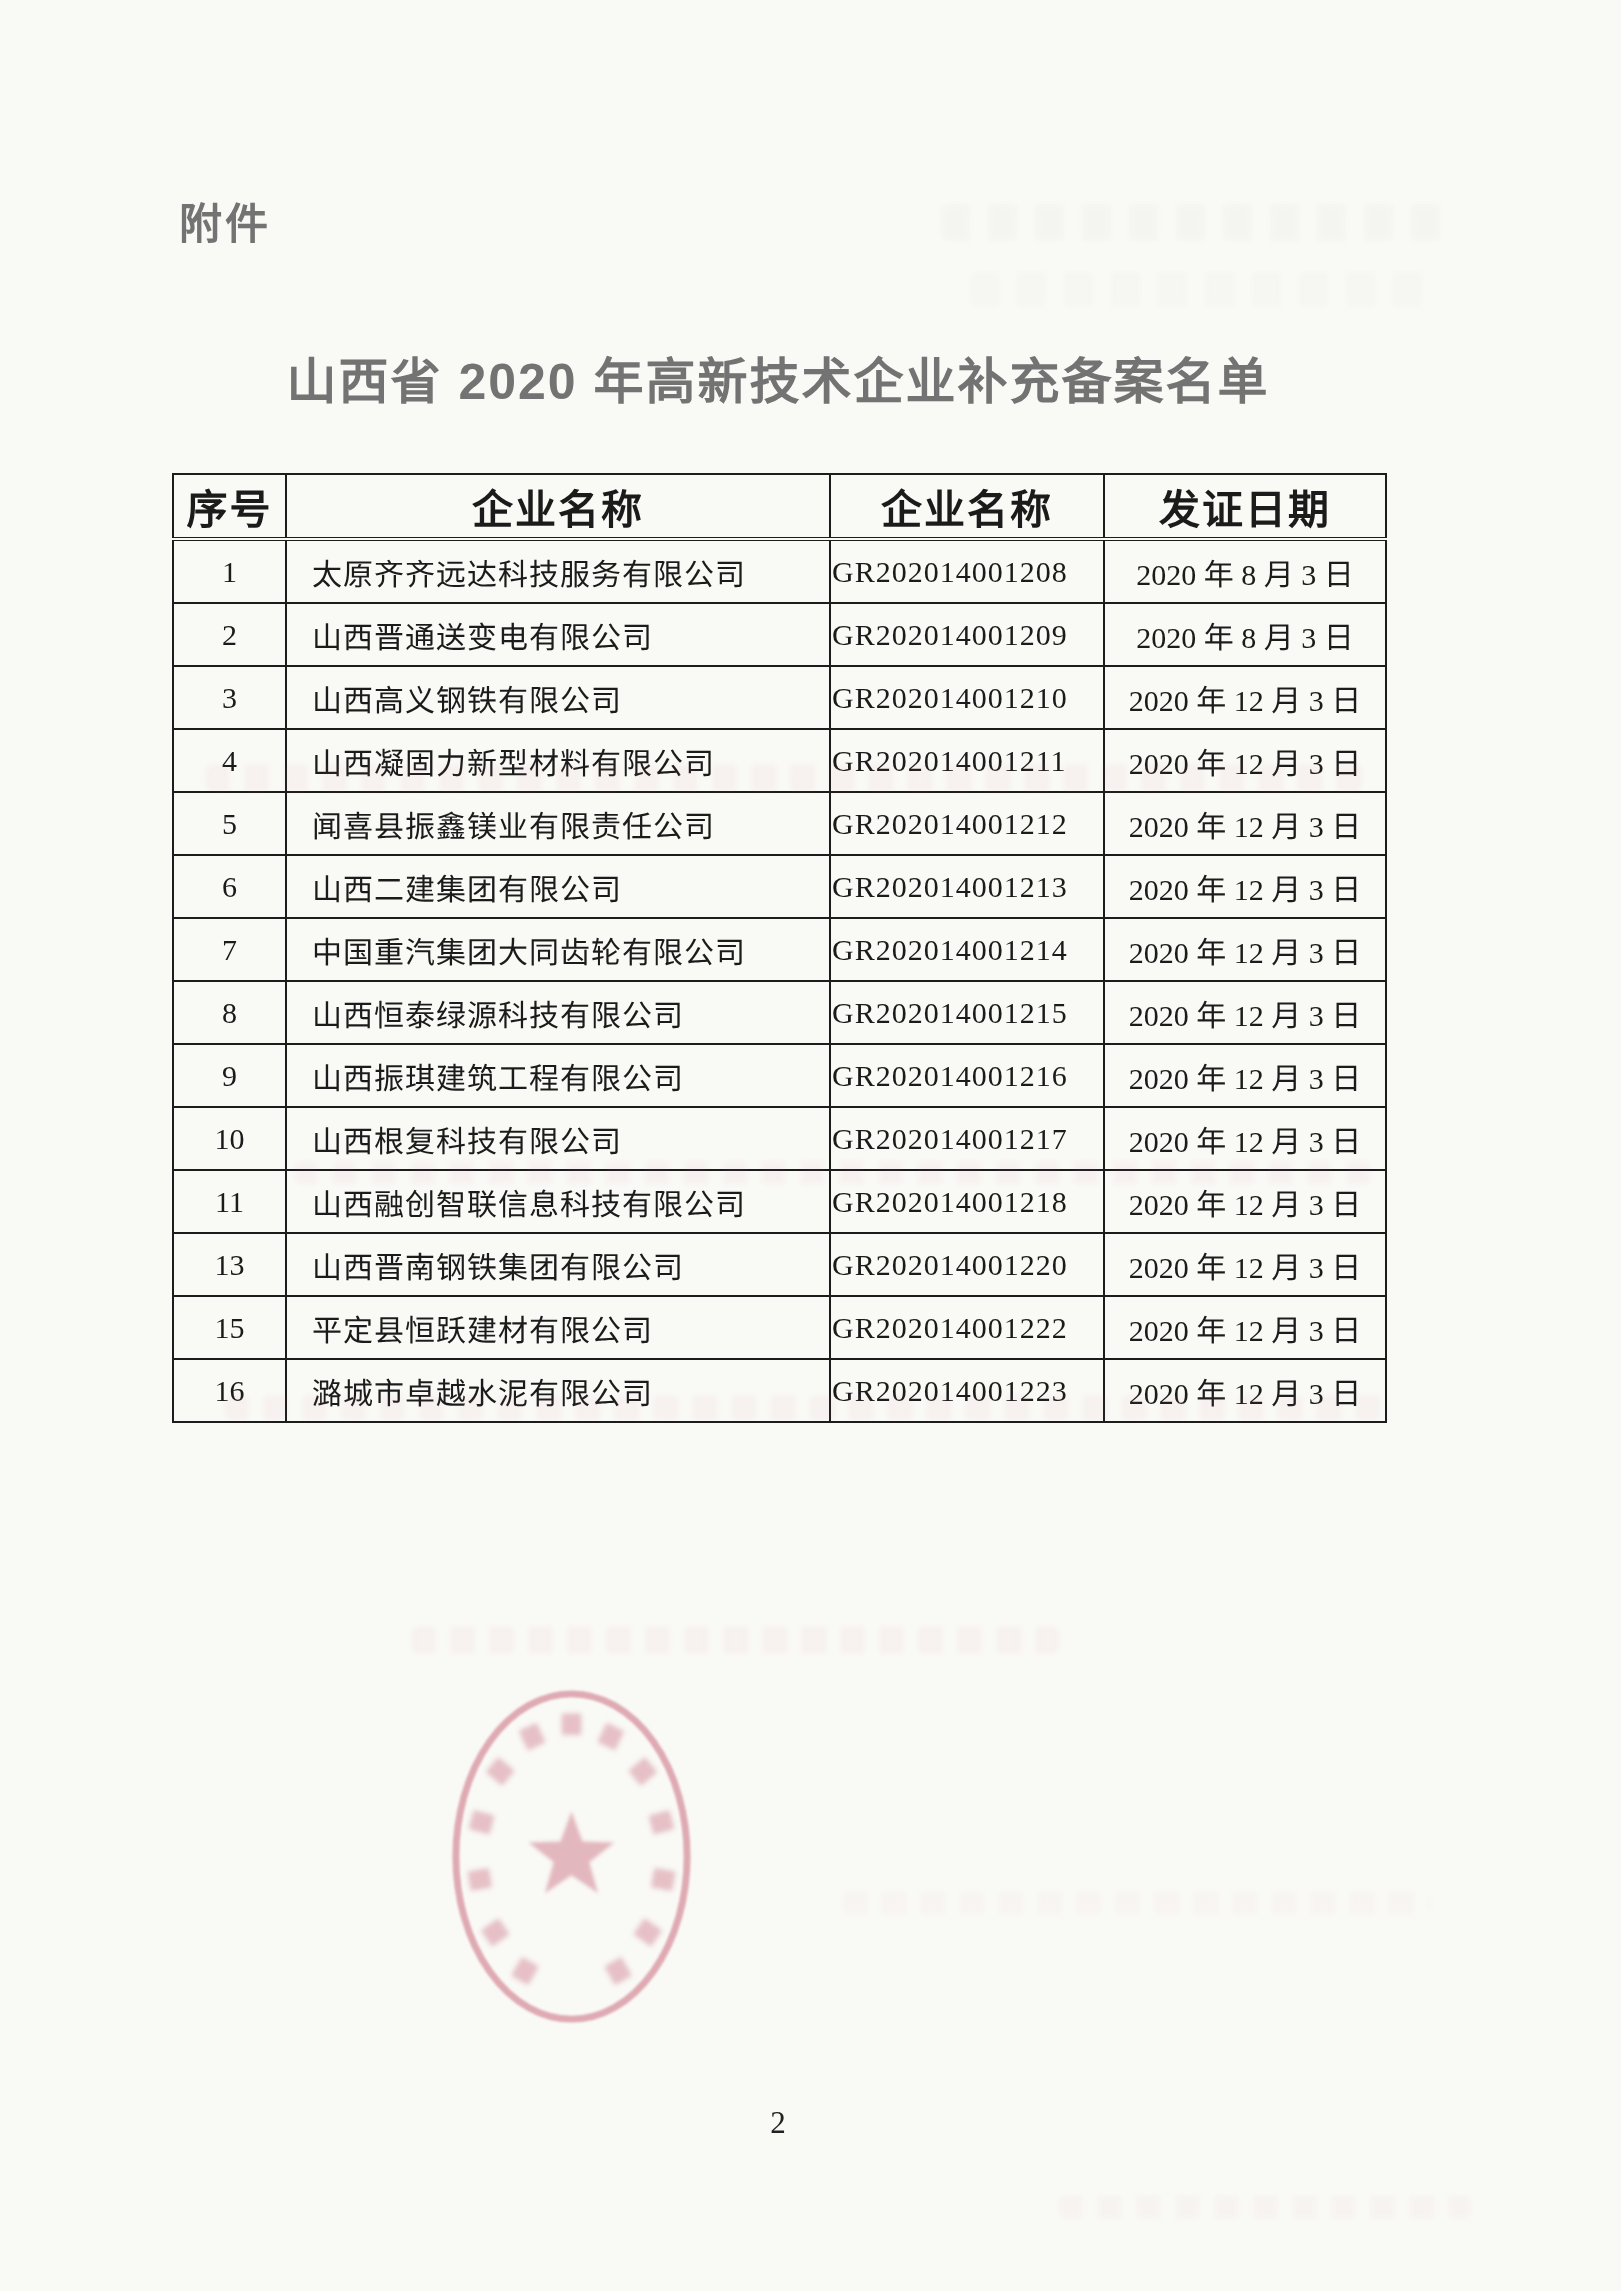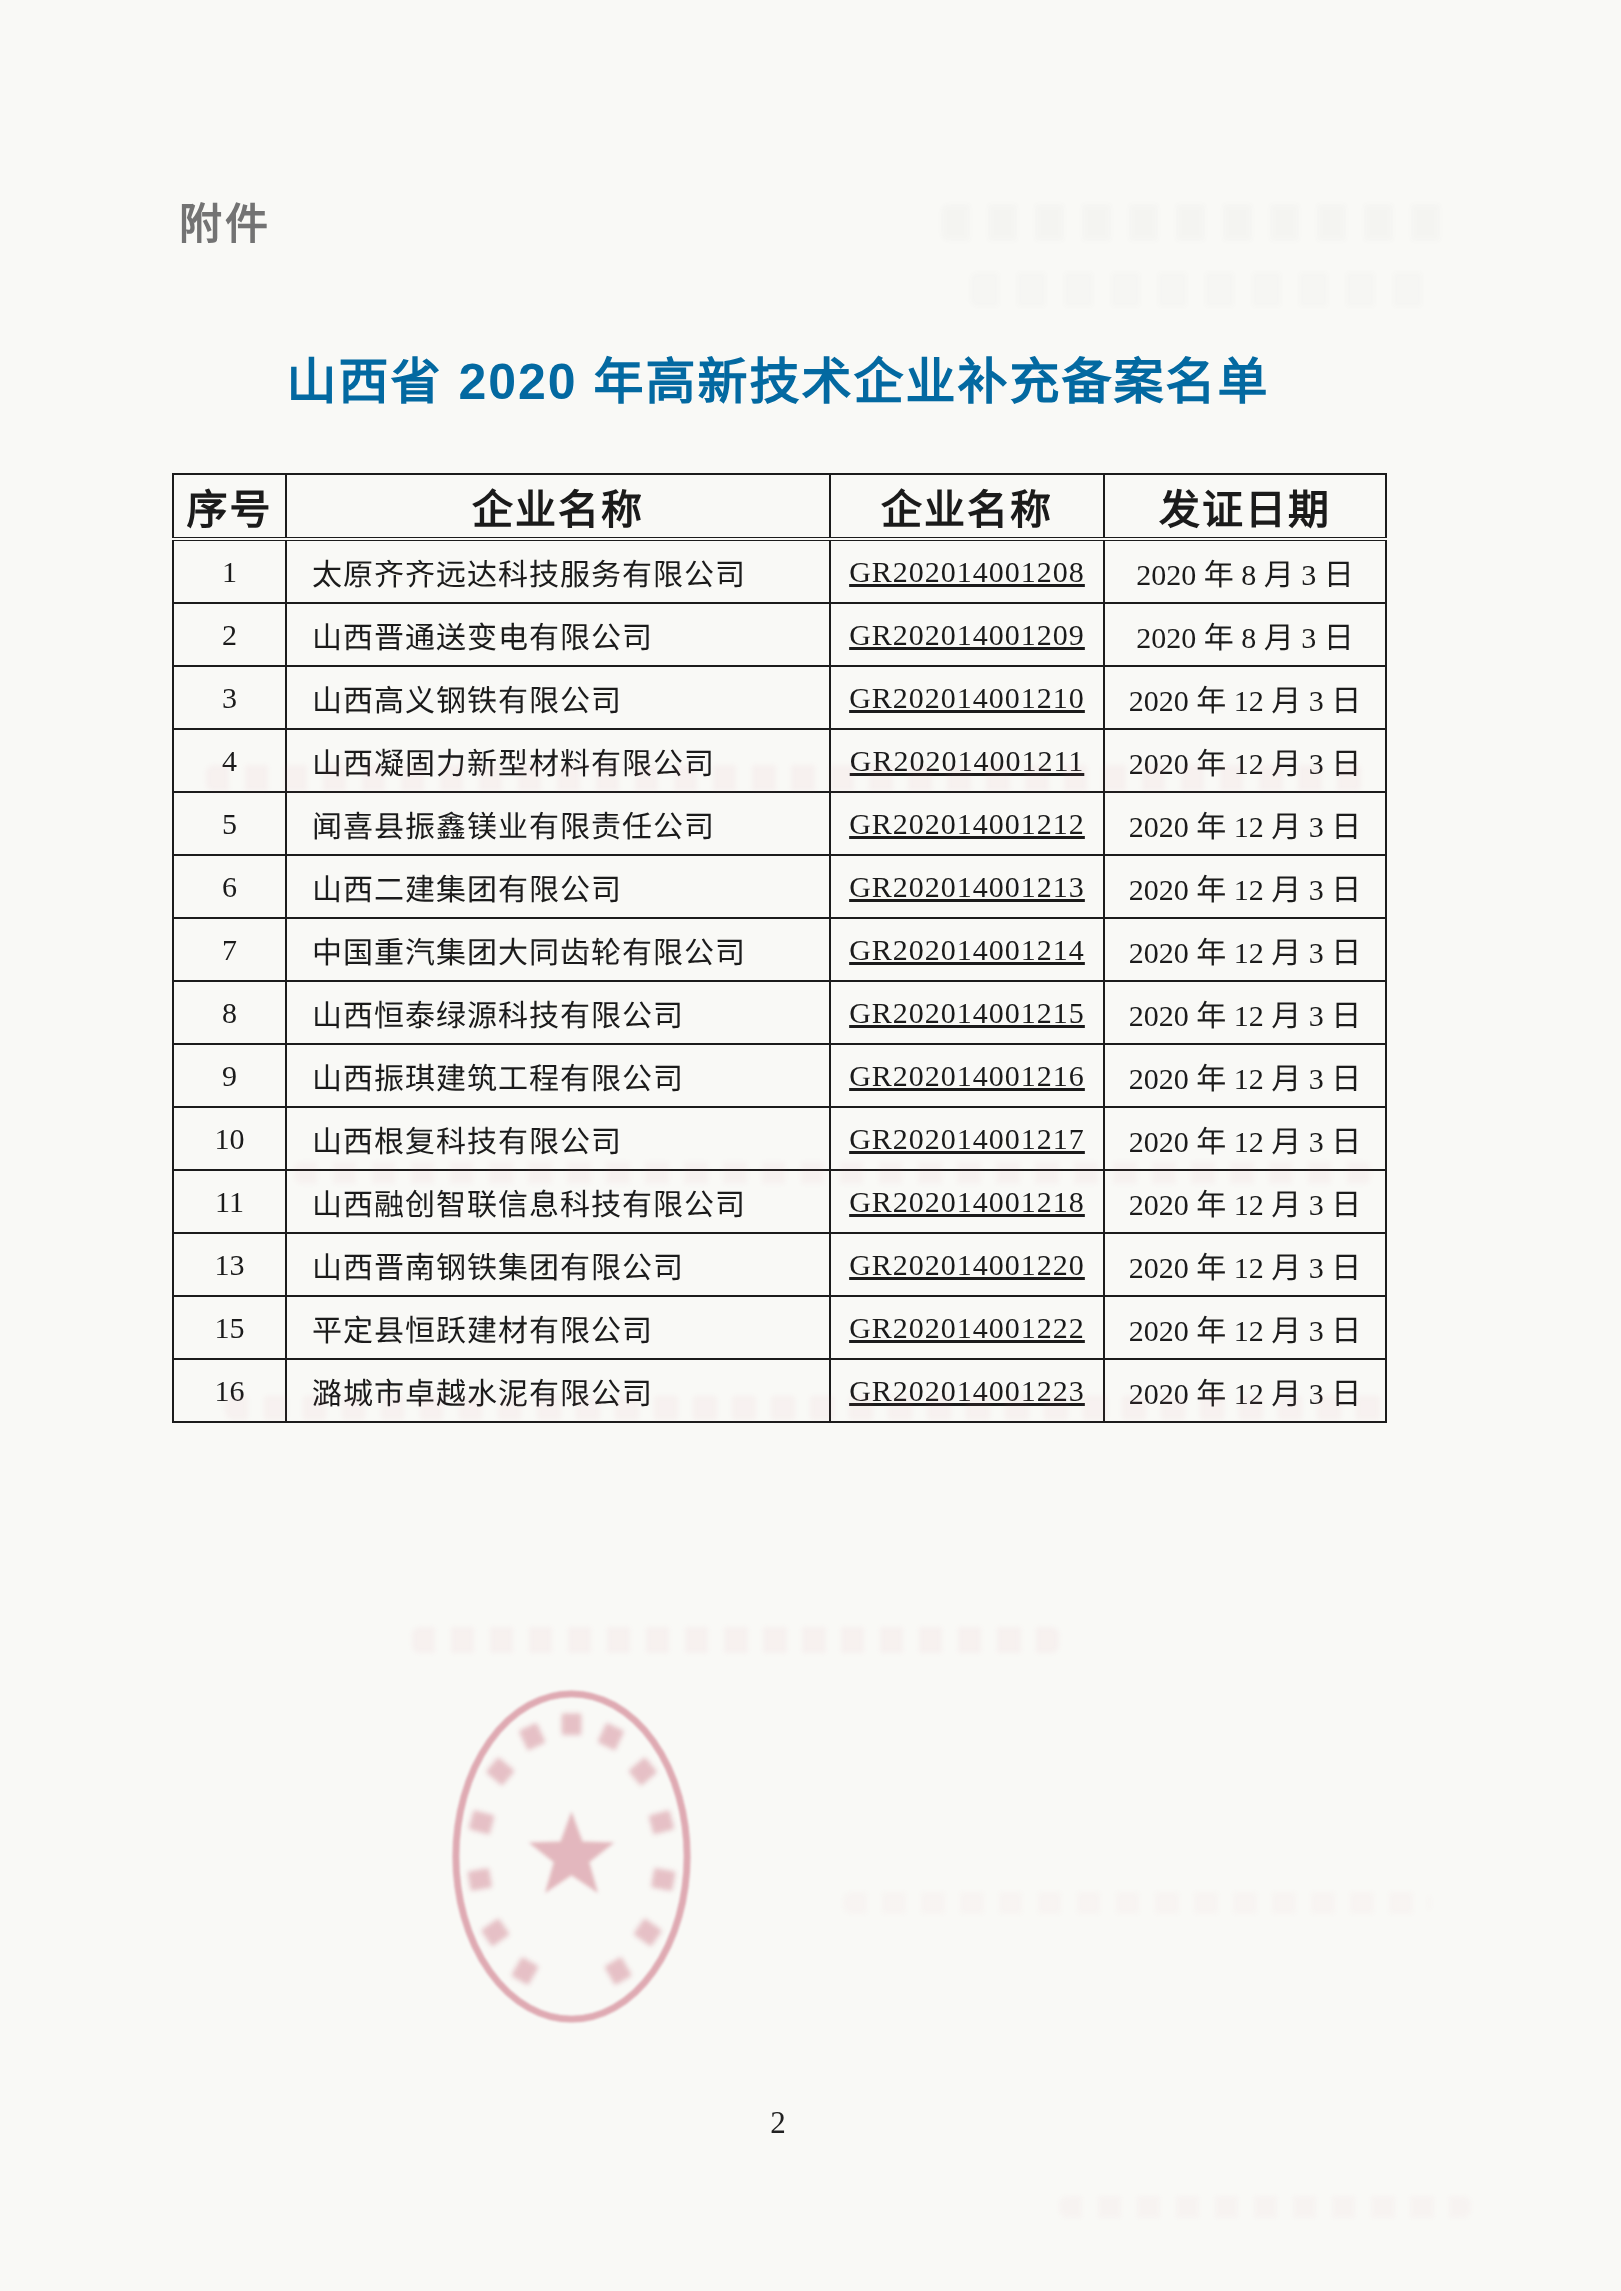--- a/index.html
+++ b/index.html
@@ -17,21 +17,21 @@
     font-family:"Liberation Sans", sans-serif;
     font-weight:700; font-size:43px; letter-spacing:2.9px;
     color:#737373;
   }
 
   .doc-title {
     position:absolute; left:0; top:341px; width:1556px;
     text-align:center;
     font-family:"Liberation Sans", sans-serif;
     font-weight:700; font-size:50px; letter-spacing:2px;
-    color:#0369a1;
+    color:#737373;
     white-space:nowrap;
   }
 
   table.roster {
     position:absolute; left:172px; top:473px;
     width:1213px;
     border-collapse:collapse; table-layout:fixed;
     background:transparent;
   }
   .roster th, .roster td {
@@ -41,21 +41,21 @@
   .roster { border:2.9px solid #1c1c1c; }
   .roster thead th {
     height:55px;
     font-family:"Liberation Sans", sans-serif;
     font-weight:700; font-size:41px; letter-spacing:2px;
     border-bottom:4.9px double #1c1c1c;
   }
   .roster tbody td { height:59px; font-size:30px; }
   .c-no   { text-align:center; }
   .c-name { text-align:left; padding-left:25px; font-size:31px; letter-spacing:1px; }
-  .c-cert { text-align:center; letter-spacing:1px;text-decoration:underline; }
+  .c-cert { letter-spacing:1px; }
   .c-date { text-align:center; }
 
   .page-number {
     position:absolute; left:0; top:2105px; width:1556px;
     text-align:center; font-size:31px; color:#222;
   }
 
   .seal {
     position:absolute; left:446px; top:1688px;
     width:251px; height:339px;

